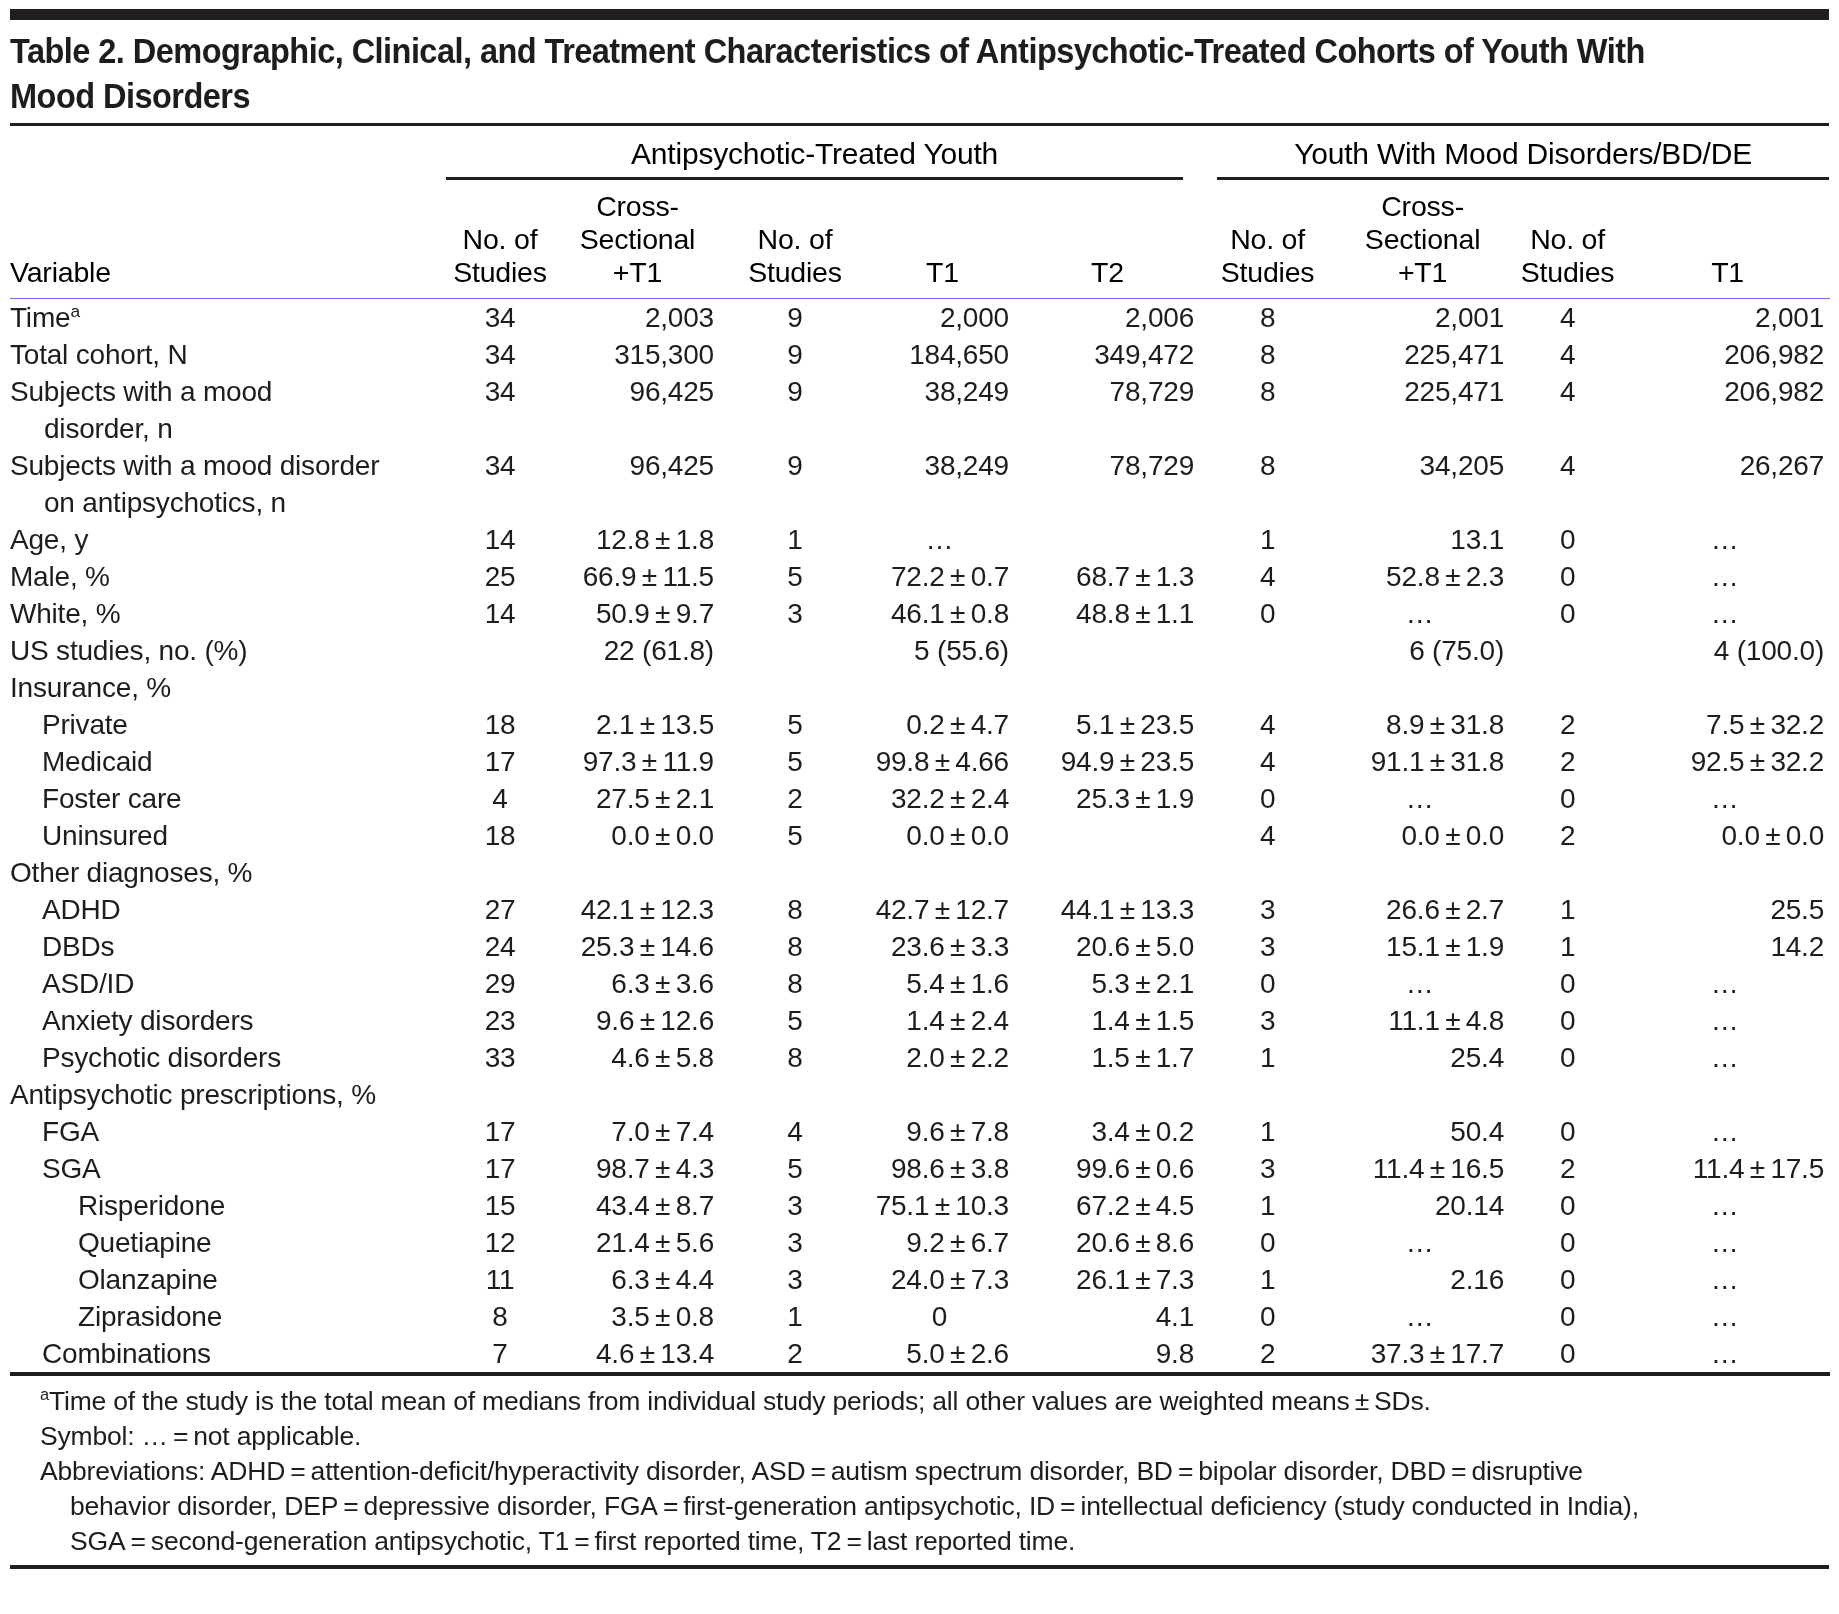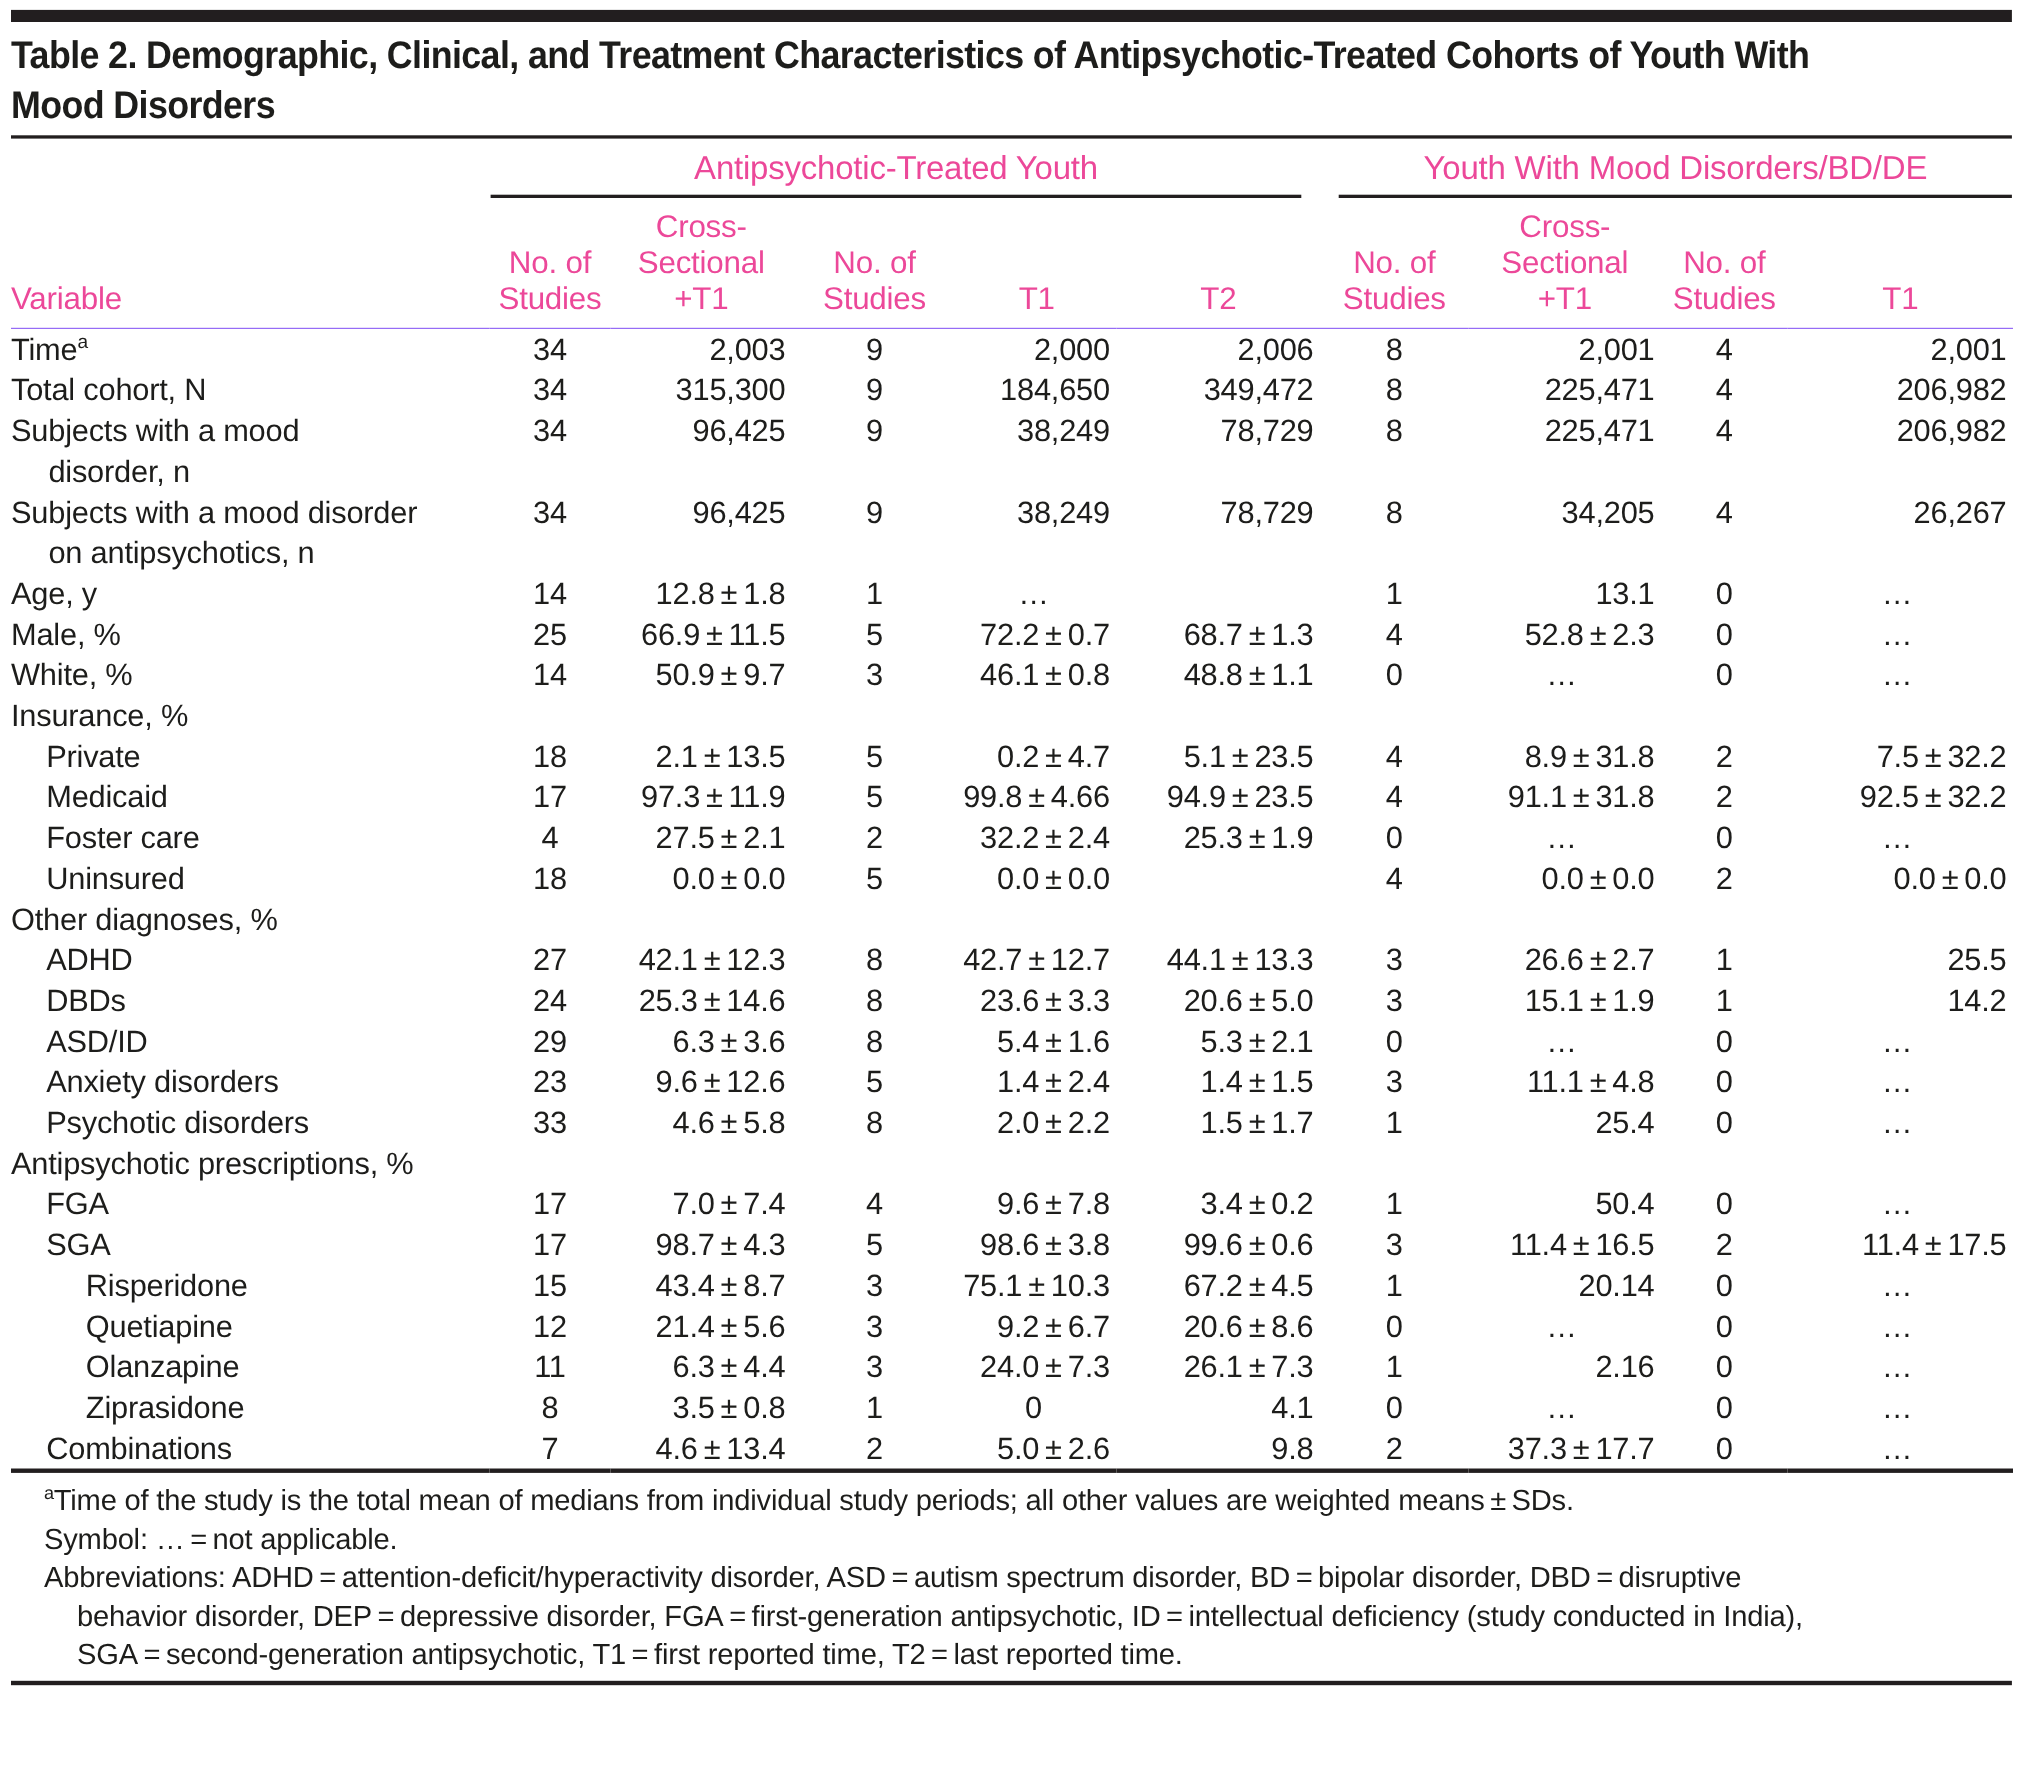--- a/index.html
+++ b/index.html
@@ -14,21 +14,21 @@
   .page { padding: 0 10px; box-sizing: border-box; width: 1839px; }
   .top-bar { height: 11px; background: #221e1f; margin-top: 9px; }
   .title {
     font-weight: 700; font-size: 35px; line-height: 45px;
     margin: 8px 0 5px 0; letter-spacing: -0.6px;
     transform: scaleX(0.93); transform-origin: 0 50%; width: 107.5%;
   }
   .title-rule { border-top: 3px solid #221e1f; margin-bottom: 0; }
 
   table { width: 100%; border-collapse: collapse; table-layout: fixed; border-bottom: 4px solid #221e1f; }
-  thead th { font-weight: 400; color: #ec4899; }
+  thead th { font-weight: 400; color: #000000; }
   th.spanner { padding-top: 10px; vertical-align: bottom; }
   th.spanner div {
     border-bottom: 3px solid #221e1f; text-align: center;
     font-size: 30px; line-height: 36px; padding-bottom: 5px;
   }
   .sp-left div { margin-right: 16px; }
   .sp-right div { margin-left: 16px; }
   tr.colhead th {
     font-size: 28.5px; line-height: 33px; white-space: pre-line;
     vertical-align: bottom; text-align: center;
@@ -205,20 +205,34 @@
           <td class="num">3</td>
           <td class="val">46.1 ± 0.8</td>
           <td class="val">48.8 ± 1.1</td>
           <td class="num">0</td>
           <td class="val ctr">…</td>
           <td class="num">0</td>
           <td class="val ctr">…</td>
         </tr>
         <tr>
           <td class="lbl ind0">
+            <div>US studies, no. (%)</div>
+          </td>
+          <td class="num"></td>
+          <td class="val">22 (61.8)</td>
+          <td class="num"></td>
+          <td class="val">5 (55.6)</td>
+          <td class="val"></td>
+          <td class="num"></td>
+          <td class="val">6 (75.0)</td>
+          <td class="num"></td>
+          <td class="val">4 (100.0)</td>
+        </tr>
+        <tr>
+          <td class="lbl ind0">
             <div>Insurance, %</div>
           </td>
           <td class="num"></td>
           <td class="val"></td>
           <td class="num"></td>
           <td class="val"></td>
           <td class="val"></td>
           <td class="num"></td>
           <td class="val"></td>
           <td class="num"></td>

